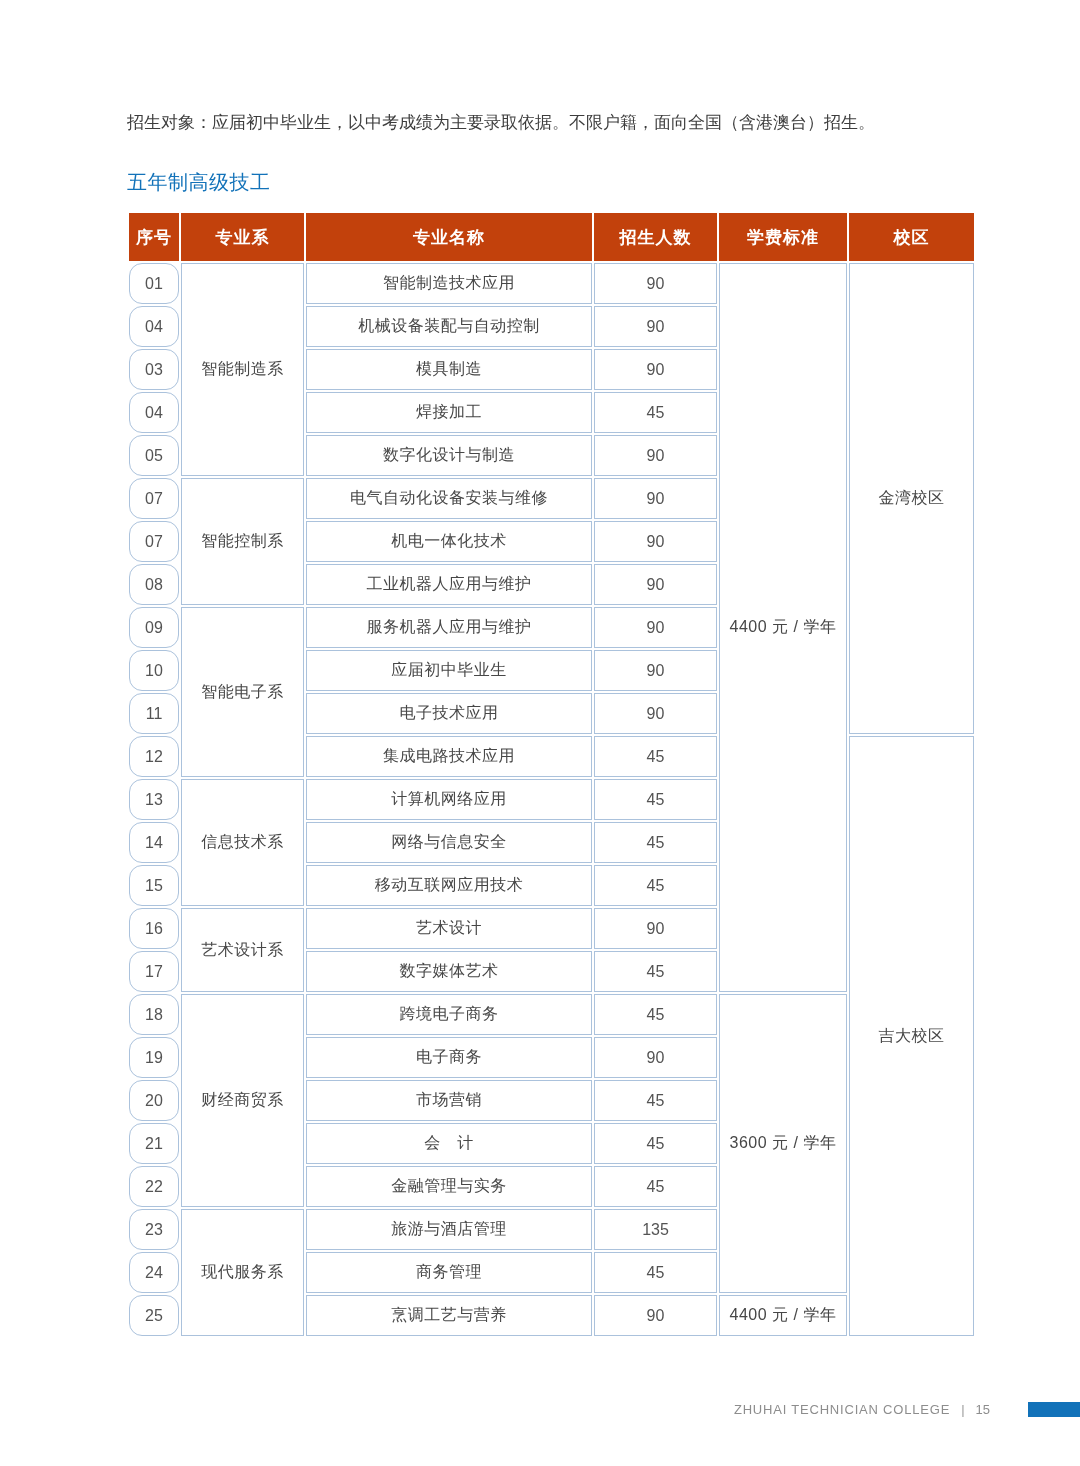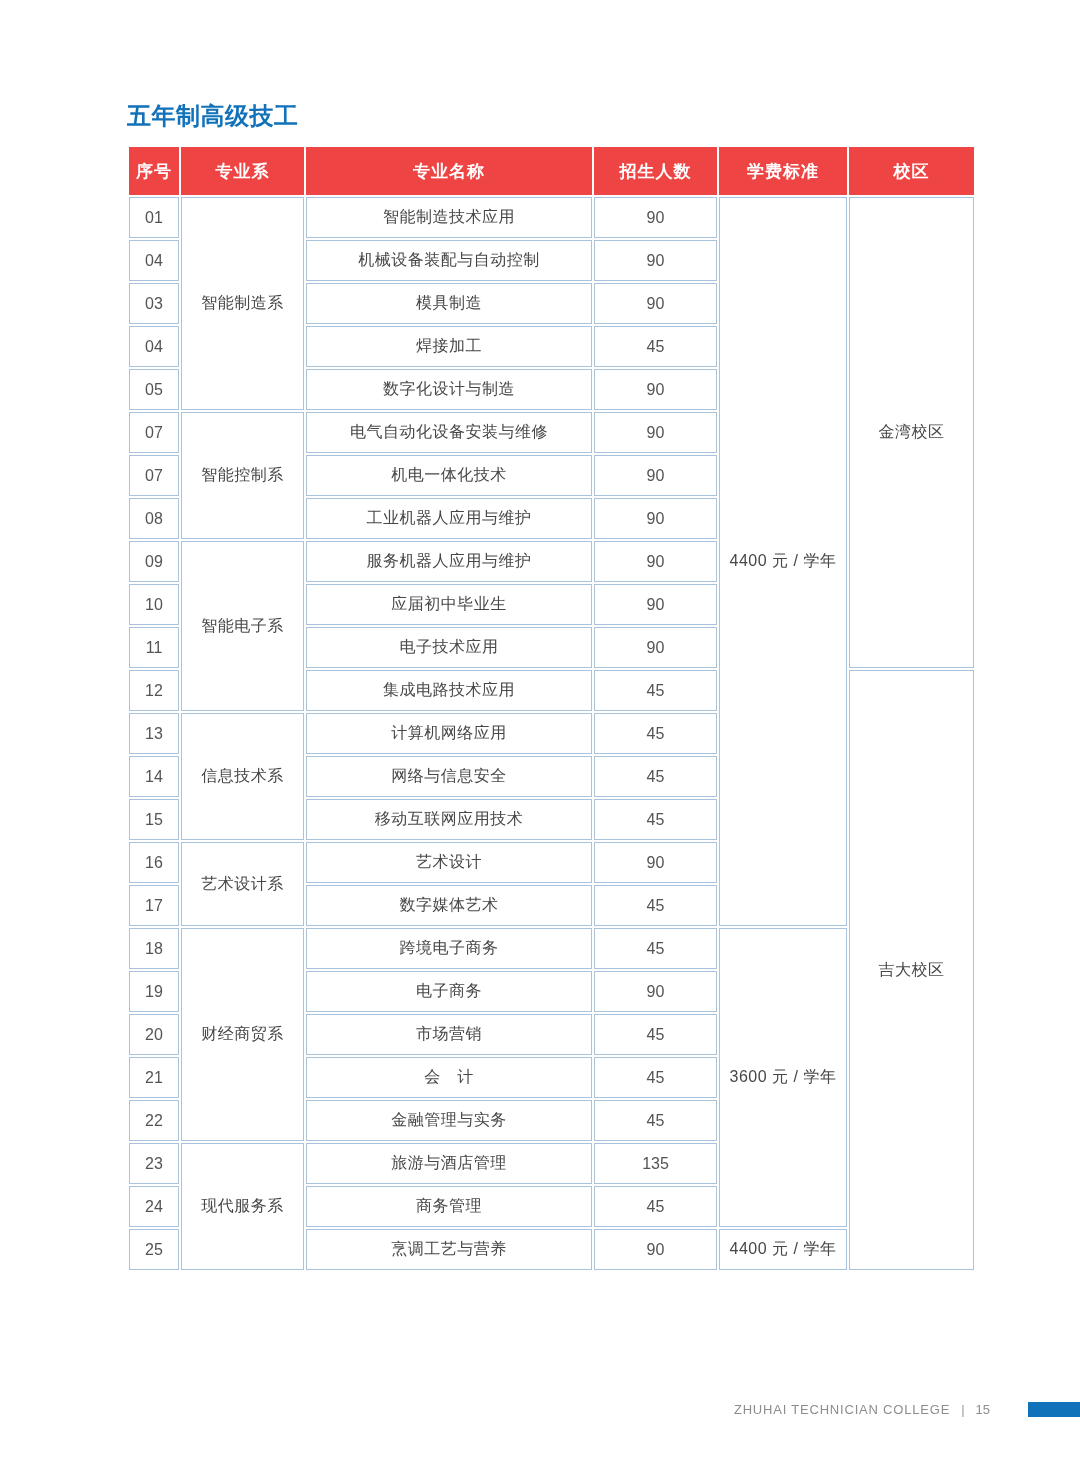--- a/index.html
+++ b/index.html
@@ -25,56 +25,56 @@
     color: #1272b9;
     letter-spacing: 1px;
   }
   p.subtitle {
     margin: 18px 0 0 0;
     font-size: 17px;
     line-height: 22px;
     color: #3d3d3d;
   }
   h2.section {
-    margin: 10px 0 0 0;
-    font-size: 24px;
+    margin: 36px 0 0 0;
+    font-size: 20px;
     line-height: 24px;
-    font-weight: bold;
+    font-weight: normal;
     color: #1272b9;
     letter-spacing: 0.5px;
   }
   table.grid {
     margin-top: 17px;
     width: 849px;
     table-layout: fixed;
     border-collapse: separate;
     border-spacing: 2px;
   }
   table.grid th {
-    background: #ef4444;
+    background: #c2410c;
     color: #ffffff;
     font-size: 17px;
     font-weight: bold;
     height: 48px;
     padding: 0;
     text-align: center;
     letter-spacing: 1px;
   }
   table.grid td {
     border: 1px solid #abc2dc;
     background: #ffffff;
     height: 39px;
     padding: 0 4px;
     text-align: center;
     vertical-align: middle;
     font-size: 16px;
     color: #474747;
     letter-spacing: 0.5px;
   }
-  table.grid td.num { color: #545454; letter-spacing: 0; }
+  table.grid td.num { color: #545454; letter-spacing: 0; border-radius: 13px; }
   table.grid td.count { color: #545454; letter-spacing: 0; }
   .footer {
     position: absolute;
     top: 1398px;
     right: 0;
     height: 22px;
     display: flex;
     align-items: center;
   }
   .footer .ftext {
@@ -98,20 +98,21 @@
     height: 15px;
     background: #1272b9;
     margin-left: 38px;
   }
 </style>
 </head>
 <body>
 
 <div class="page">
   <div class="content">
+    <p class="subtitle">招生对象：应届初中毕业生，以中考成绩为主要录取依据。不限户籍，面向全国（含港澳台）招生。</p>
     <h2 class="section">五年制高级技工</h2>
 
     <table class="grid">
       <colgroup>
         <col style="width:50px">
         <col style="width:123px">
         <col style="width:286px">
         <col style="width:123px">
         <col style="width:128px">
         <col style="width:125px">

